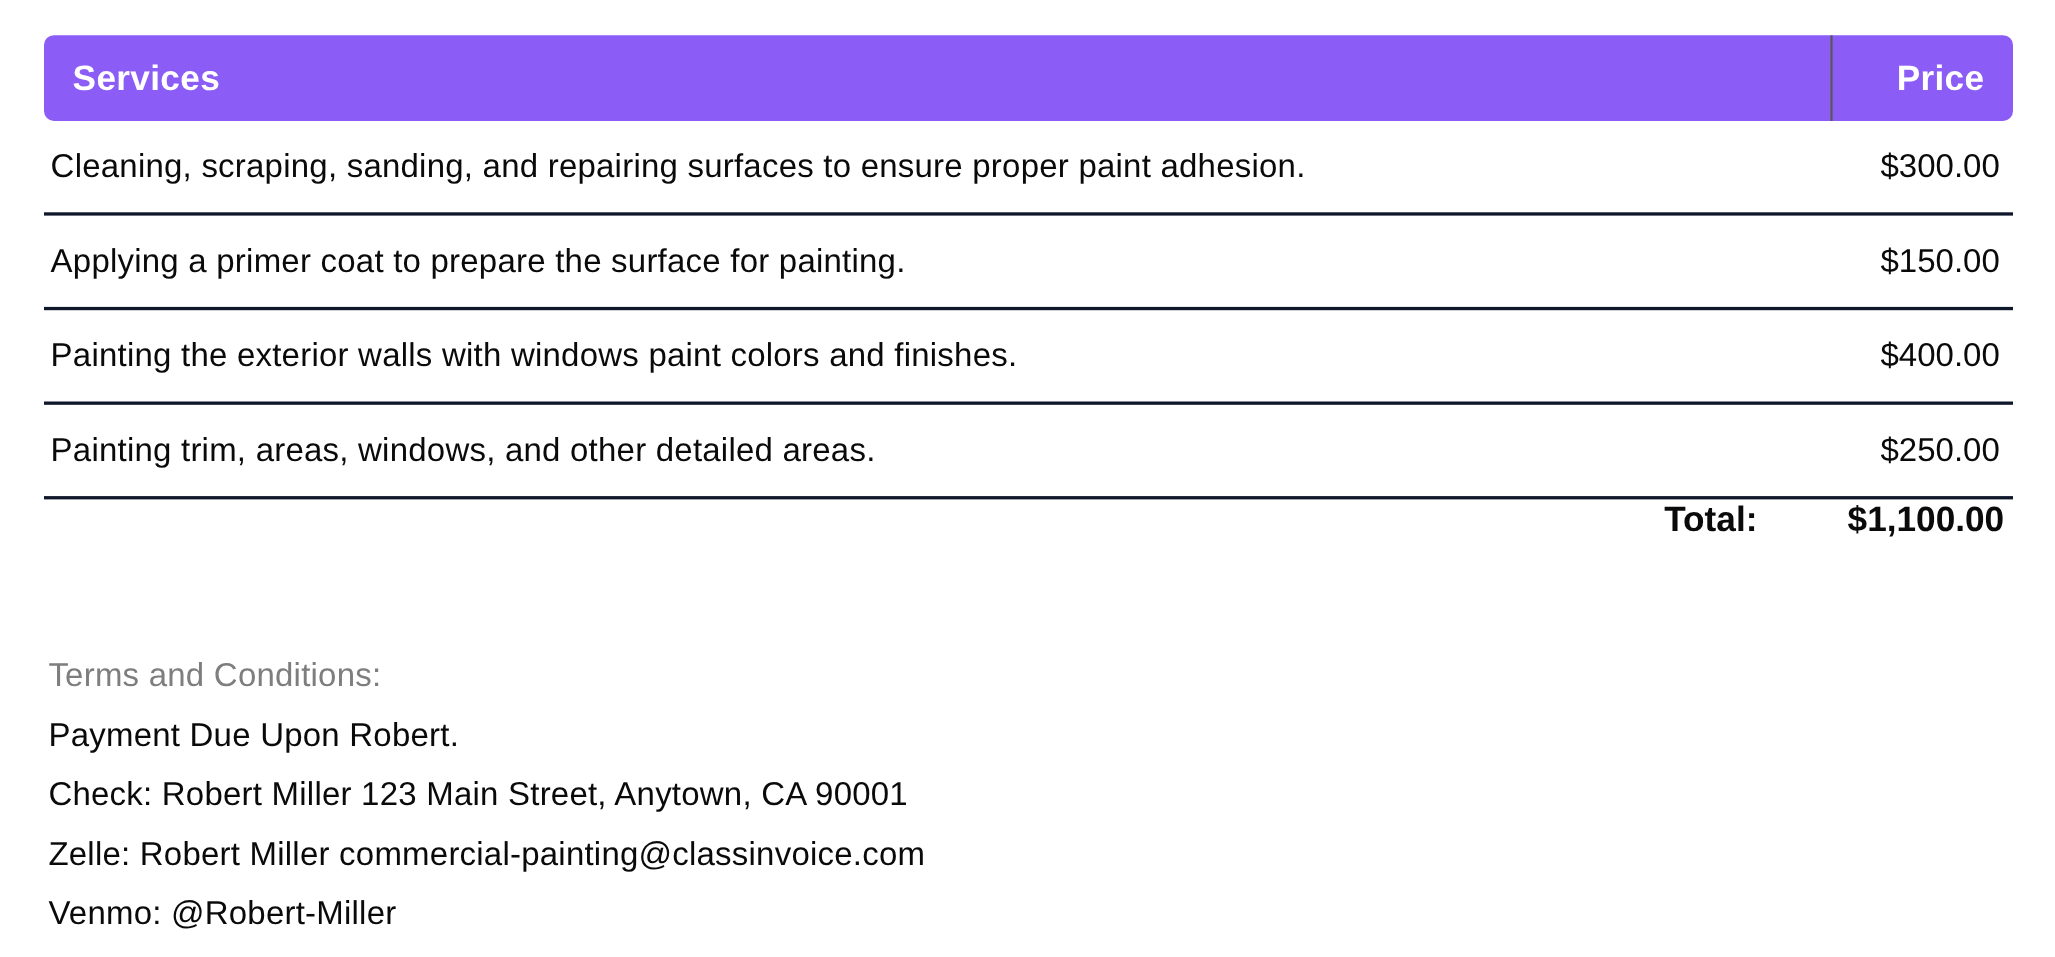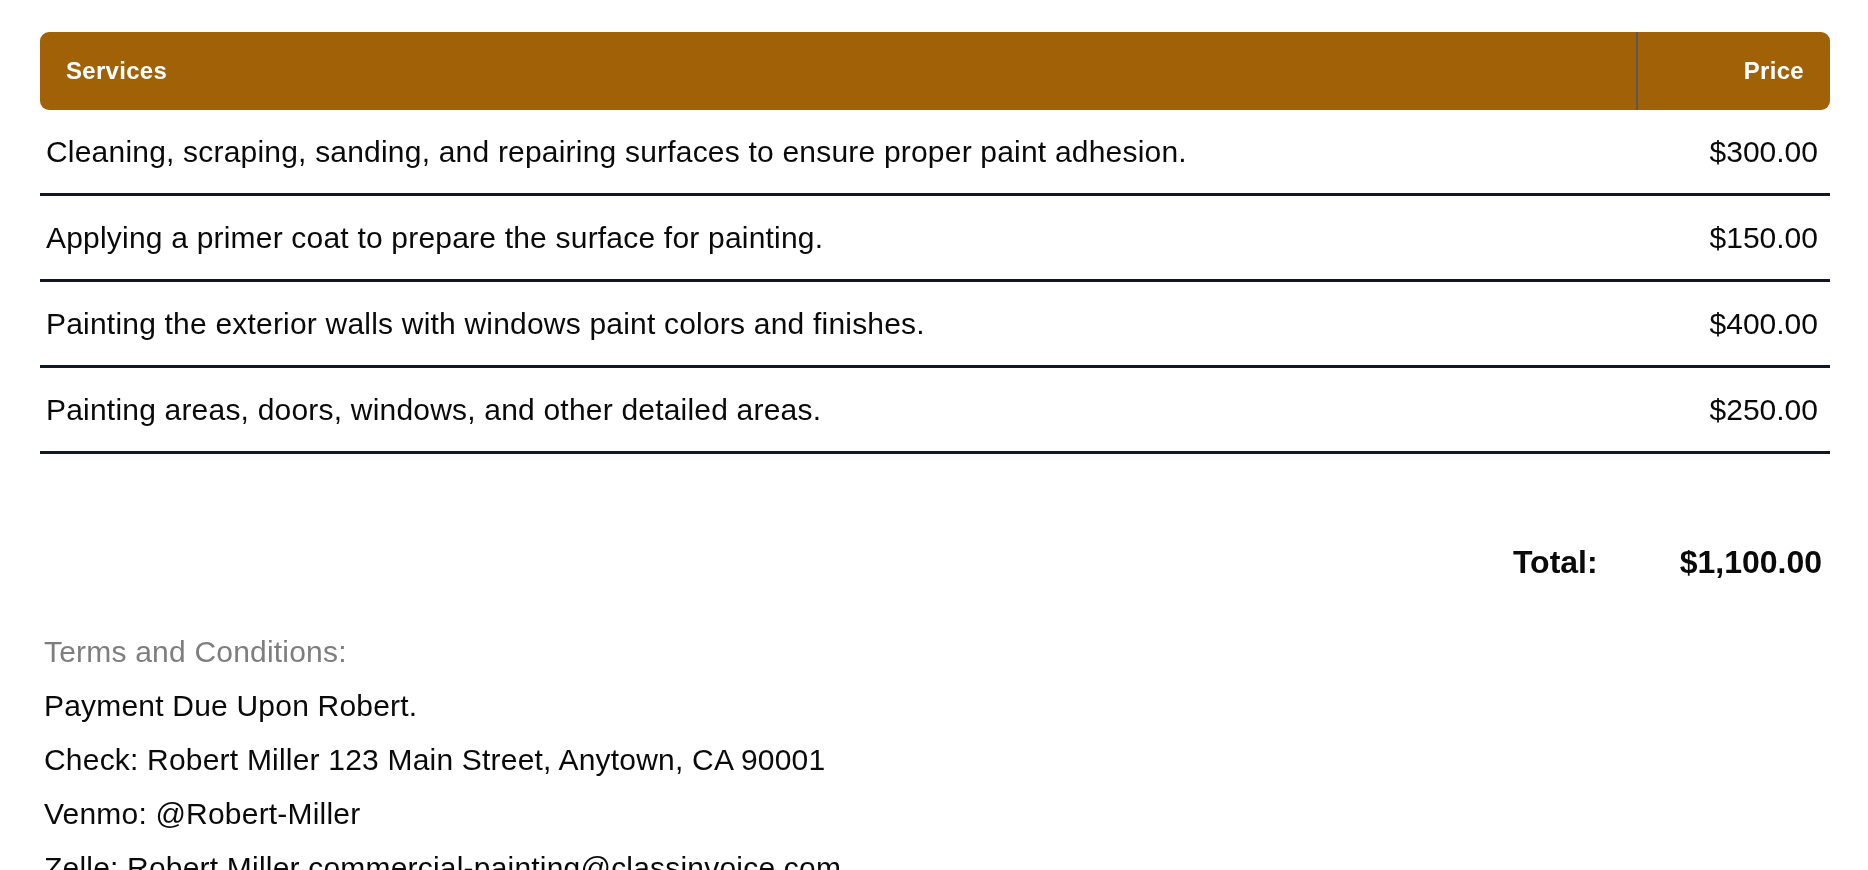--- a/index.html
+++ b/index.html
@@ -13,41 +13,41 @@
   }
   .invoice {
     width: 1790px;
     margin: 32px 38px 0 40px;
   }
 
   
   .table-header {
     display: flex;
     align-items: stretch;
-    background: #a16207;
+    background: #8b5cf6;
     border-radius: 9px;
     height: 78px;
     color: #ffffff;
     font-weight: bold;
-    font-size: 24px;
+    font-size: 32px;
     overflow: hidden;
   }
   .th-services {
     flex: 1;
     display: flex;
     align-items: center;
     padding-left: 26px;
     letter-spacing: 0.3px;
   }
   .header-divider {
     width: 2px;
     background: #585858;
   }
   .th-price {
-    width: 192px;
+    width: 164px;
     display: flex;
     align-items: center;
     justify-content: flex-end;
     padding-right: 26px;
     letter-spacing: 0.3px;
   }
 
   
   .table-row {
     display: flex;
@@ -63,26 +63,25 @@
   }
   .cell-price {
     width: 260px;
     text-align: right;
     padding-right: 12px;
   }
 
   
   .total-row {
     display: flex;
-    align-items: flex-end;
+    align-items: flex-start;
     justify-content: flex-end;
     height: 90px;
     font-weight: bold;
     font-size: 32px;
-    margin-top: 37px;
   }
   .total-label { margin-right: 82px; }
   .total-value { padding-right: 8px; }
 
   
   .terms {
     margin: 44px 38px 0 44px;
     font-size: 30px;
   }
   .terms-heading {
@@ -115,30 +114,30 @@
     <div class="cell-service">Applying a primer coat to prepare the surface for painting.</div>
     <div class="cell-price">$150.00</div>
   </div>
 
   <div class="table-row">
     <div class="cell-service">Painting the exterior walls with windows paint colors and finishes.</div>
     <div class="cell-price">$400.00</div>
   </div>
 
   <div class="table-row">
-    <div class="cell-service">Painting areas, doors, windows, and other detailed areas.</div>
+    <div class="cell-service">Painting trim, areas, windows, and other detailed areas.</div>
     <div class="cell-price">$250.00</div>
   </div>
 
   <div class="total-row">
     <div class="total-label">Total:</div>
     <div class="total-value">$1,100.00</div>
   </div>
 
 </div>
 
 <div class="terms">
   <div class="terms-heading">Terms and Conditions:</div>
   <div class="terms-line">Payment Due Upon Robert.</div>
   <div class="terms-line">Check: Robert Miller 123 Main Street, Anytown, CA 90001</div>
+  <div class="terms-line">Zelle: Robert Miller commercial-painting@classinvoice.com</div>
   <div class="terms-line">Venmo: @Robert-Miller</div>
-  <div class="terms-line">Zelle: Robert Miller commercial-painting@classinvoice.com</div>
 </div>
 
 </body></html>

